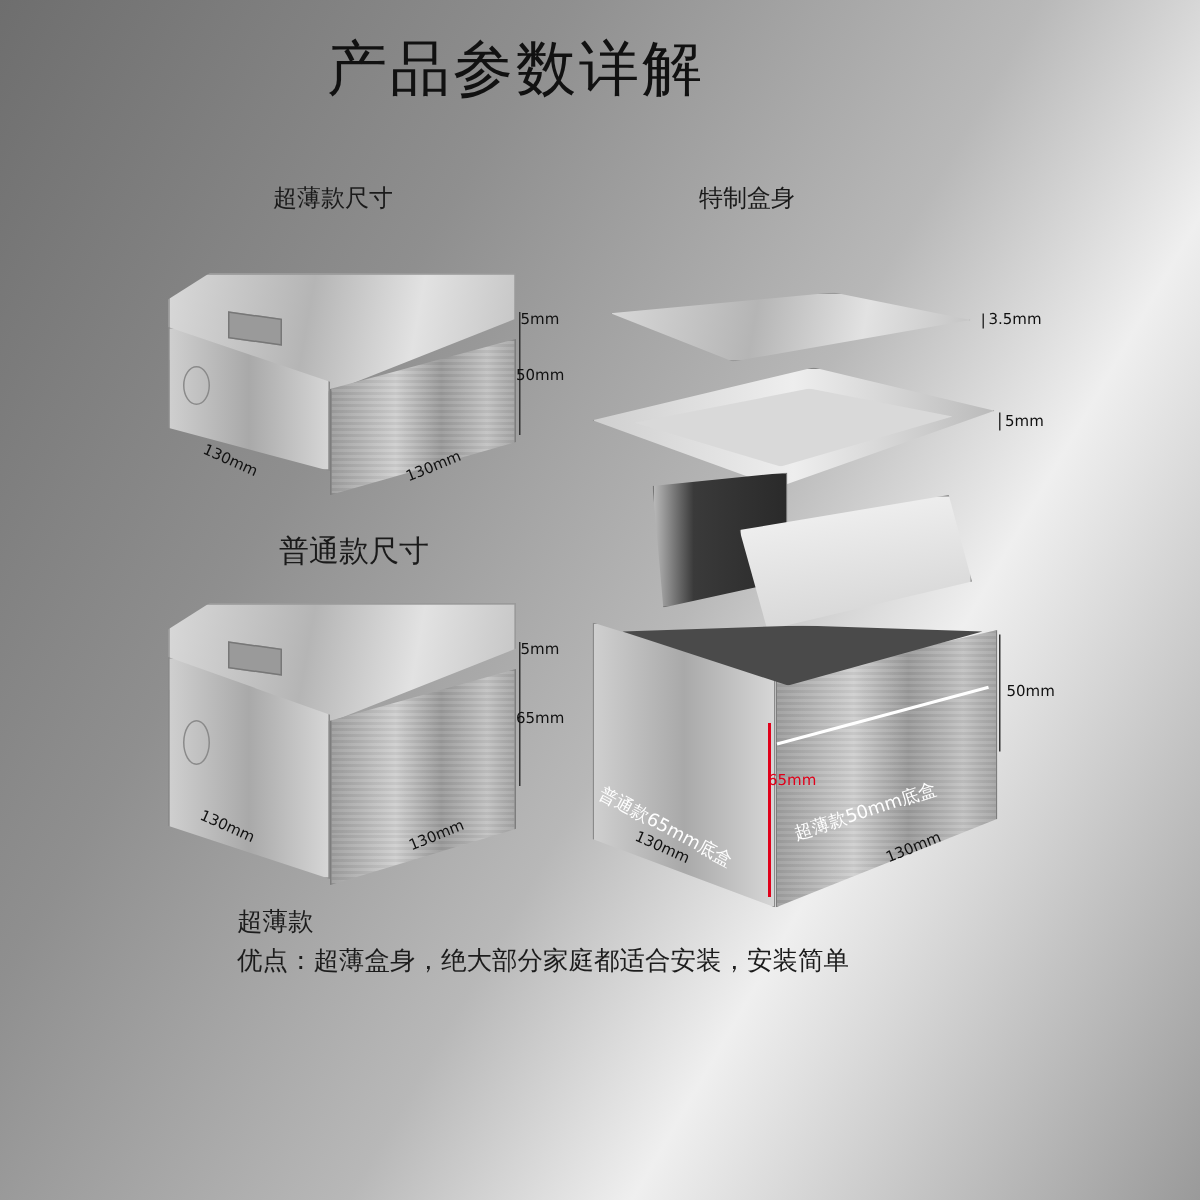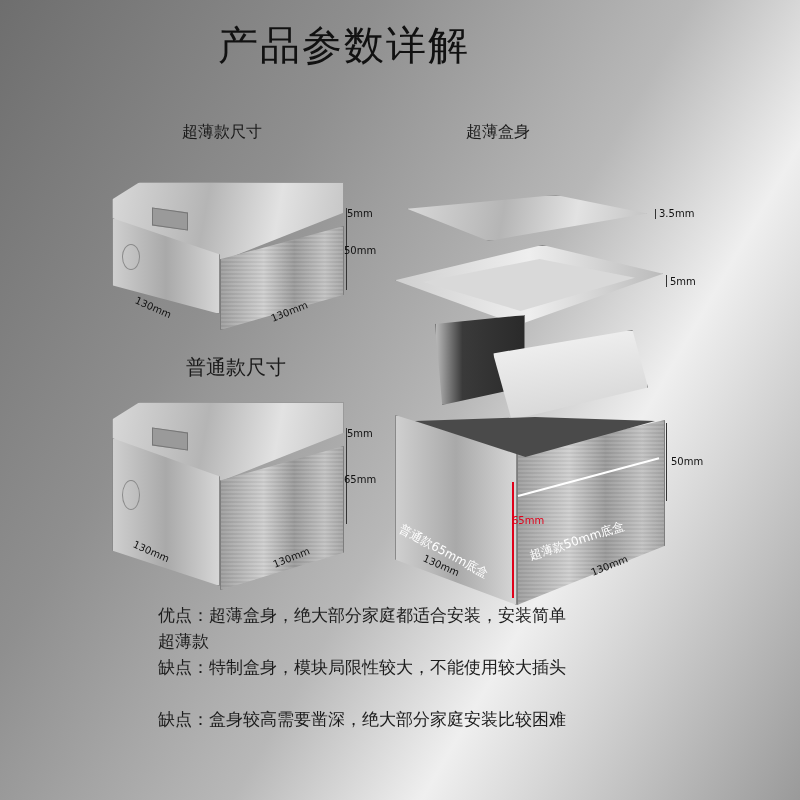--- a/index.html
+++ b/index.html
@@ -42,21 +42,21 @@
 
   .text-block { left: 158px; font-size: 17px; line-height: 26px; color: #1c1c1c; }
   .row { white-space: nowrap; }
 </style>
 </head>
 <body>
 
 <div class="abs title">产品参数详解</div>
 
 <div class="abs sub" style="left:182px; top:122px;">超薄款尺寸</div>
-<div class="abs sub" style="left:466px; top:122px;">超薄盒身</div>
+<div class="abs sub" style="left:466px; top:122px;">特制盒身</div>
 <div class="abs sub" style="left:186px; top:354px; font-size:20px;">普通款尺寸</div>
 
 <div class="box" style="left:108px; top:180px; width:240px; height:150px;">
   <div class="face-top" style="left:4px; top:2px; width:232px; height:80px; clip-path: polygon(12% 0, 100% 0, 100% 38%, 46% 100%, 0 72%, 0 22%);"></div>
   <div class="plate" style="left:44px; top:30px; width:36px; height:18px; transform:skewY(8deg);"></div>
   <div class="face-left" style="left:4px; top:38px; width:108px; height:96px; clip-path: polygon(0 0, 100% 38%, 100% 100%, 0 70%);"></div>
   <div class="knock" style="left:14px; top:64px; width:18px; height:26px;"></div>
   <div class="face-right" style="left:112px; top:46px; width:124px; height:104px; clip-path: polygon(0 32%, 100% 0, 100% 66%, 0 100%);"></div>
 </div>
 <div class="dim-line" style="left:346px; top:208px; width:1px; height:82px;"></div>
@@ -105,19 +105,17 @@
 <div class="dim-line red-line" style="left:512px; top:482px; width:2px; height:116px;"></div>
 <div class="dim red" style="left:512px; top:515px;">65mm</div>
 
 <div class="dim" style="left:400px; top:520px; color:#fff; font-size:12px; transform:rotate(28deg); transform-origin:left;">普通款65mm底盒</div>
 <div class="dim" style="left:530px; top:548px; color:#fff; font-size:12px; transform:rotate(-18deg); transform-origin:left;">超薄款50mm底盒</div>
 
 <div class="dim" style="left:422px; top:560px; transform:rotate(24deg);">130mm</div>
 <div class="dim" style="left:590px; top:560px; transform:rotate(-22deg);">130mm</div>
 
 <div class="abs text-block" style="top:602px;">
+  <div class="row">超薄款</div>
   <div class="row">优点：超薄盒身，绝大部分家庭都适合安装，安装简单</div>
-  <div class="row">超薄款</div>
-  <div class="row">缺点：特制盒身，模块局限性较大，不能使用较大插头</div>
 </div>
 <div class="abs text-block" style="top:706px;">
-  <div class="row">缺点：盒身较高需要凿深，绝大部分家庭安装比较困难</div>
 </div>
 
 </body></html>

